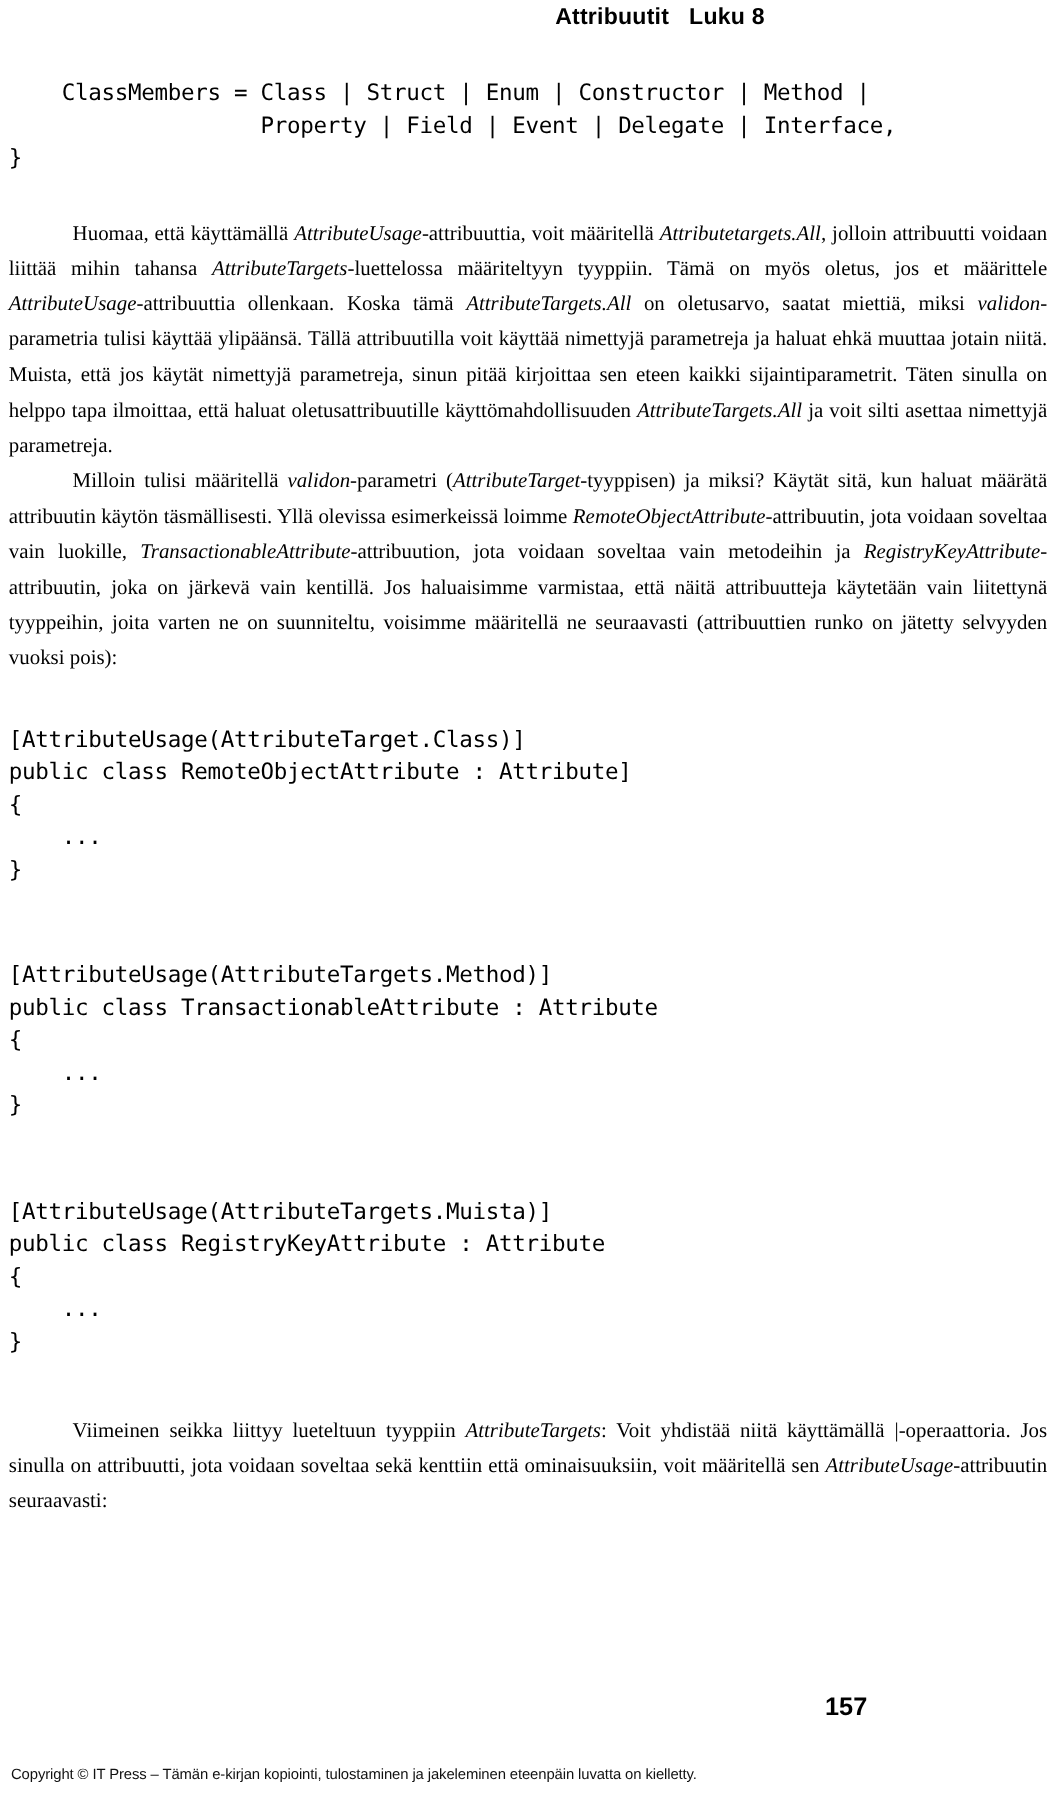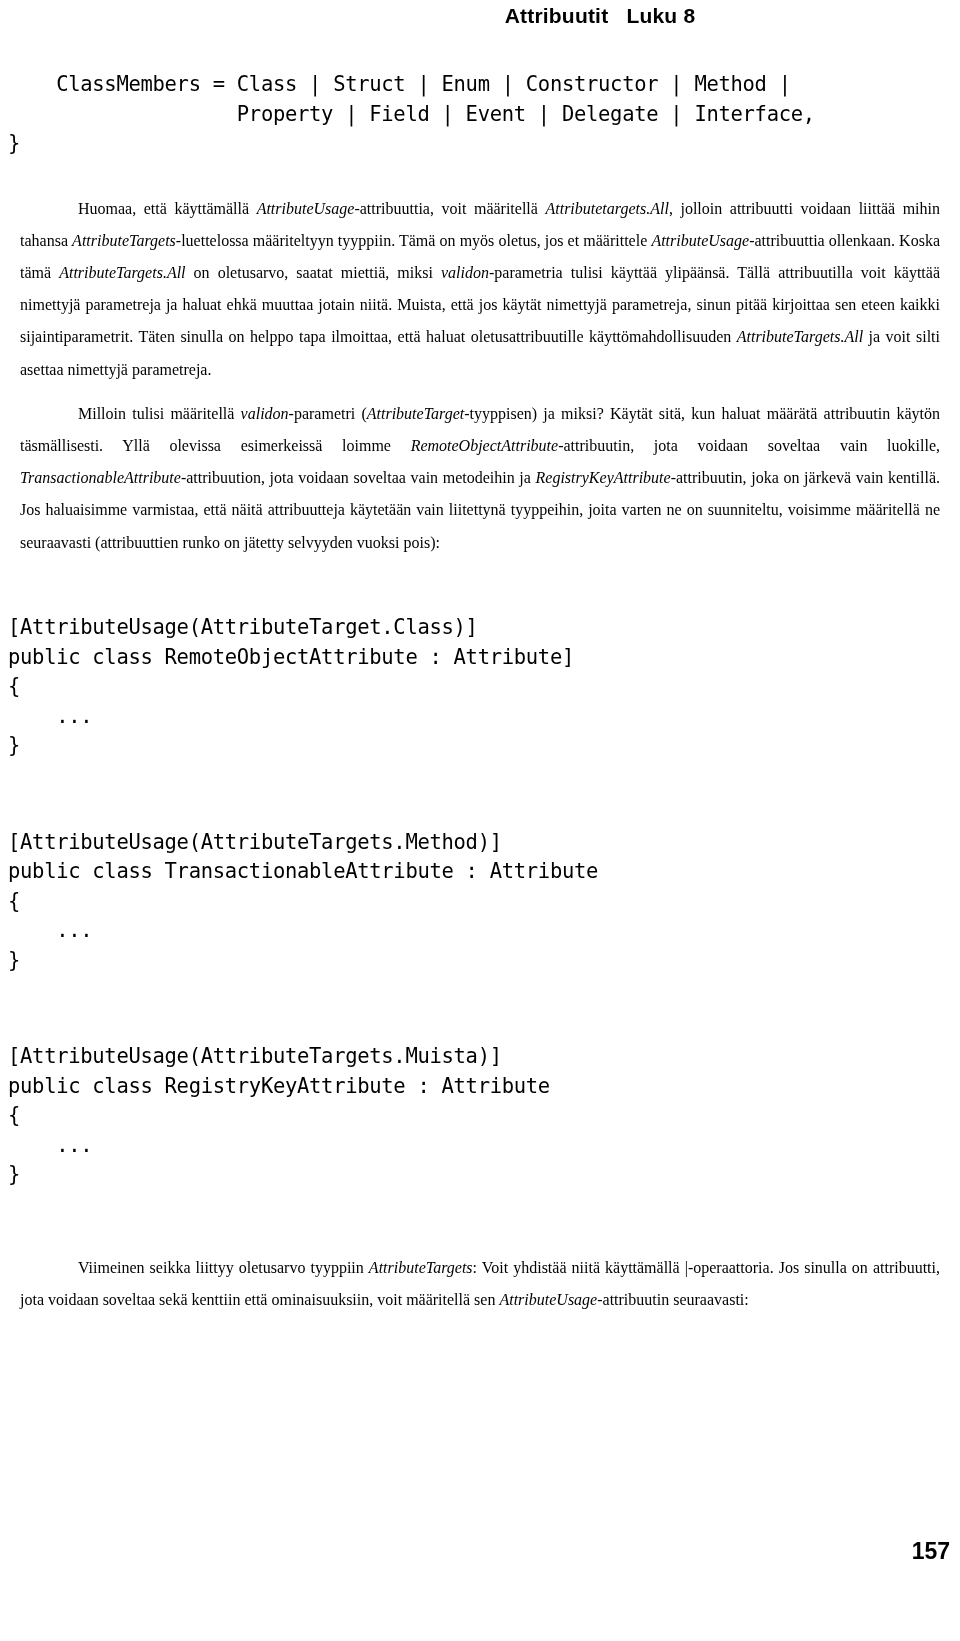--- a/index.html
+++ b/index.html
@@ -47,26 +47,26 @@
 
   
   .code {
     font-family: "DejaVu Sans Mono", "Liberation Mono", monospace;
     font-size: 20.5px;
     line-height: 29.5px;
     white-space: pre;
     letter-spacing: -0.3px;
     color: #000;
   }
-  .code-top { margin: 0 0 0 0; }
+  .code-top { margin: 0 0 16px 0; }
 
   
   p.prose {
-    margin: 12px;
-    font-size: 16px;
+    margin: 0;
+    font-size: 19px;
     line-height: 32.2px;
     text-align: justify;
     text-justify: inter-word;
     font-family: "Liberation Serif", "DejaVu Serif", serif;
     hyphens: none;
   }
   p.prose.indent { text-indent: 58px; }
   p.prose i, p.prose em {
     font-style: italic;
   }
@@ -76,21 +76,20 @@
   .gap-lg { height: 30px; }
 
   .block-gap { height: 26px; }
 
   
   .folio {
     position: absolute;
     right: 10px;
     top: 1538px;
     width: 200px;
-    text-align: right;
     font-family: "Liberation Sans", "DejaVu Sans", sans-serif;
     font-weight: bold;
     font-size: 23px;
   }
 
   
   .footer {
     position: absolute;
     left: 10px;
     top: 1605px;
@@ -140,23 +139,24 @@
     <div class="block-gap"></div>
 
     <pre class="code">[AttributeUsage(AttributeTargets.Muista)]
 public class RegistryKeyAttribute : Attribute
 {
     ...
 }</pre>
 
     <div class="gap-lg"></div>
 
-    <p class="prose indent"><span>Viimeinen seikka liittyy oletusarvo tyyppiin </span><i>AttributeTargets</i><span>: Voit yhdistää niitä käyttämällä |-operaattoria. Jos sinulla on attribuutti, jota voidaan soveltaa sekä kenttiin että ominaisuuksiin, voit määritellä sen </span><i>AttributeUsage</i><span>-attribuutin seuraavasti:</span></p>
+    <p class="prose indent"><span>Viimeinen seikka liittyy lueteltuun tyyppiin </span><i>AttributeTargets</i><span>: Voit yhdistää niitä käyttämällä |-operaattoria. Jos sinulla on attribuutti, jota voidaan soveltaa sekä kenttiin että ominaisuuksiin, voit määritellä sen </span><i>AttributeUsage</i><span>-attribuutin seuraavasti:</span></p>
 
     <div class="gap-sm"></div>
 
 
   </div>
 
   <div class="folio">157</div>
 
+  <div class="footer">Copyright © IT Press – Tämän e-kirjan kopiointi, tulostaminen ja jakeleminen eteenpäin luvatta on kielletty.</div>
 
 </div>
 
 </body></html>

